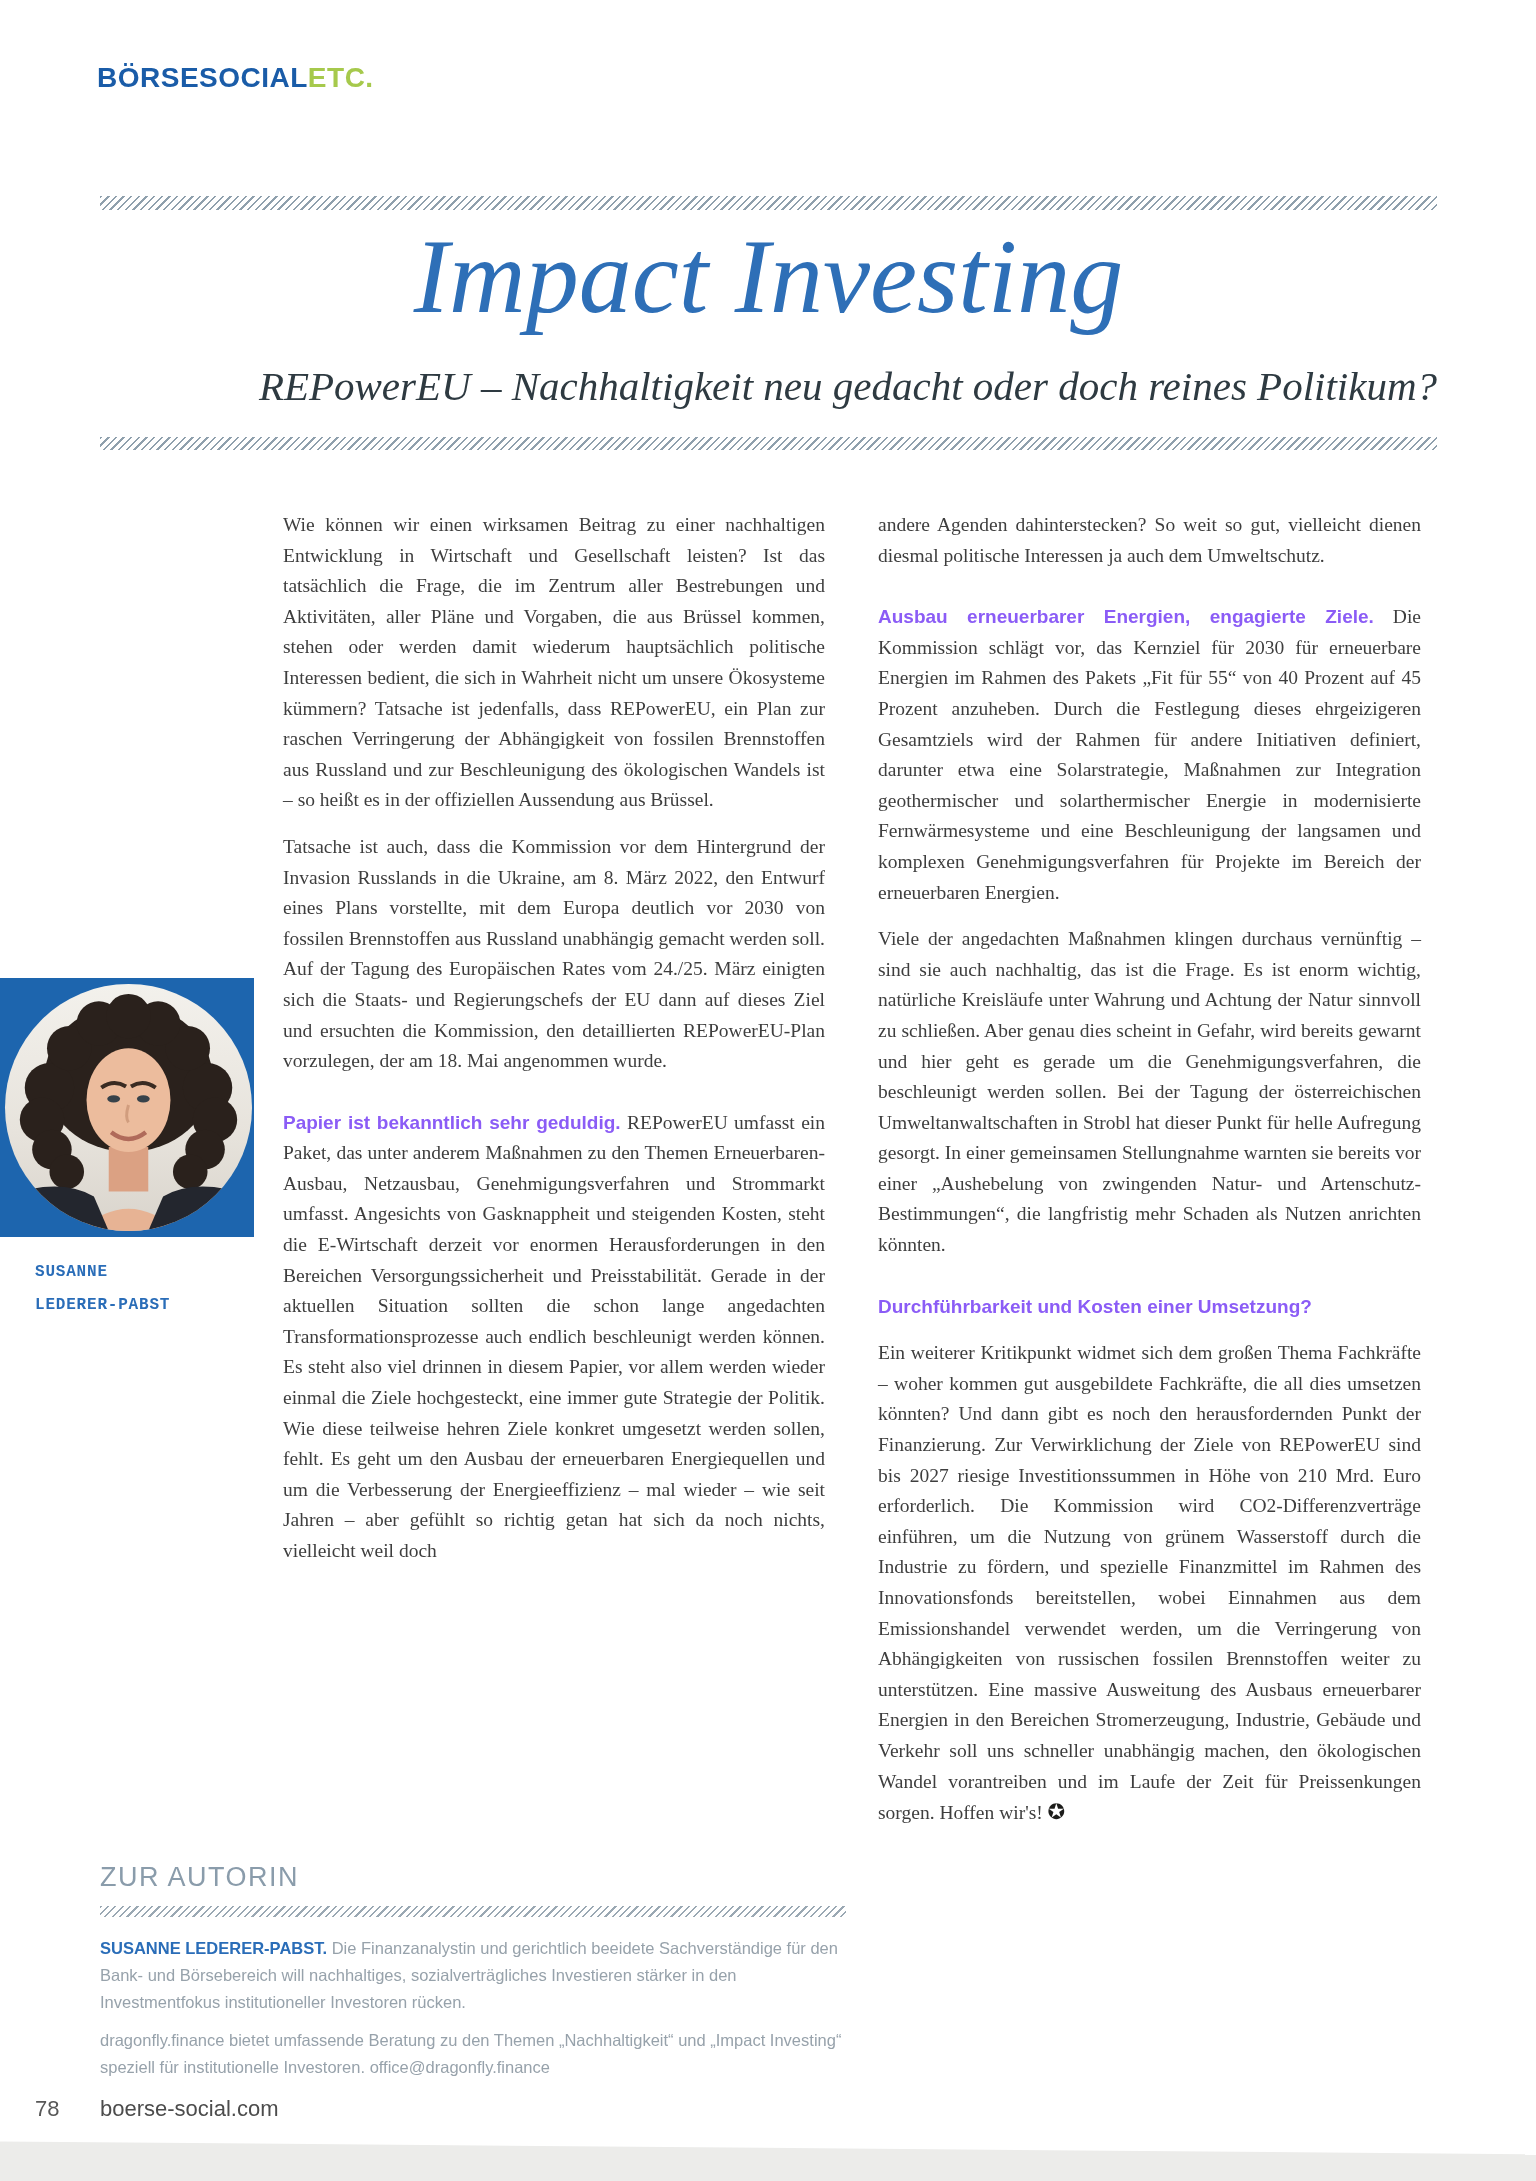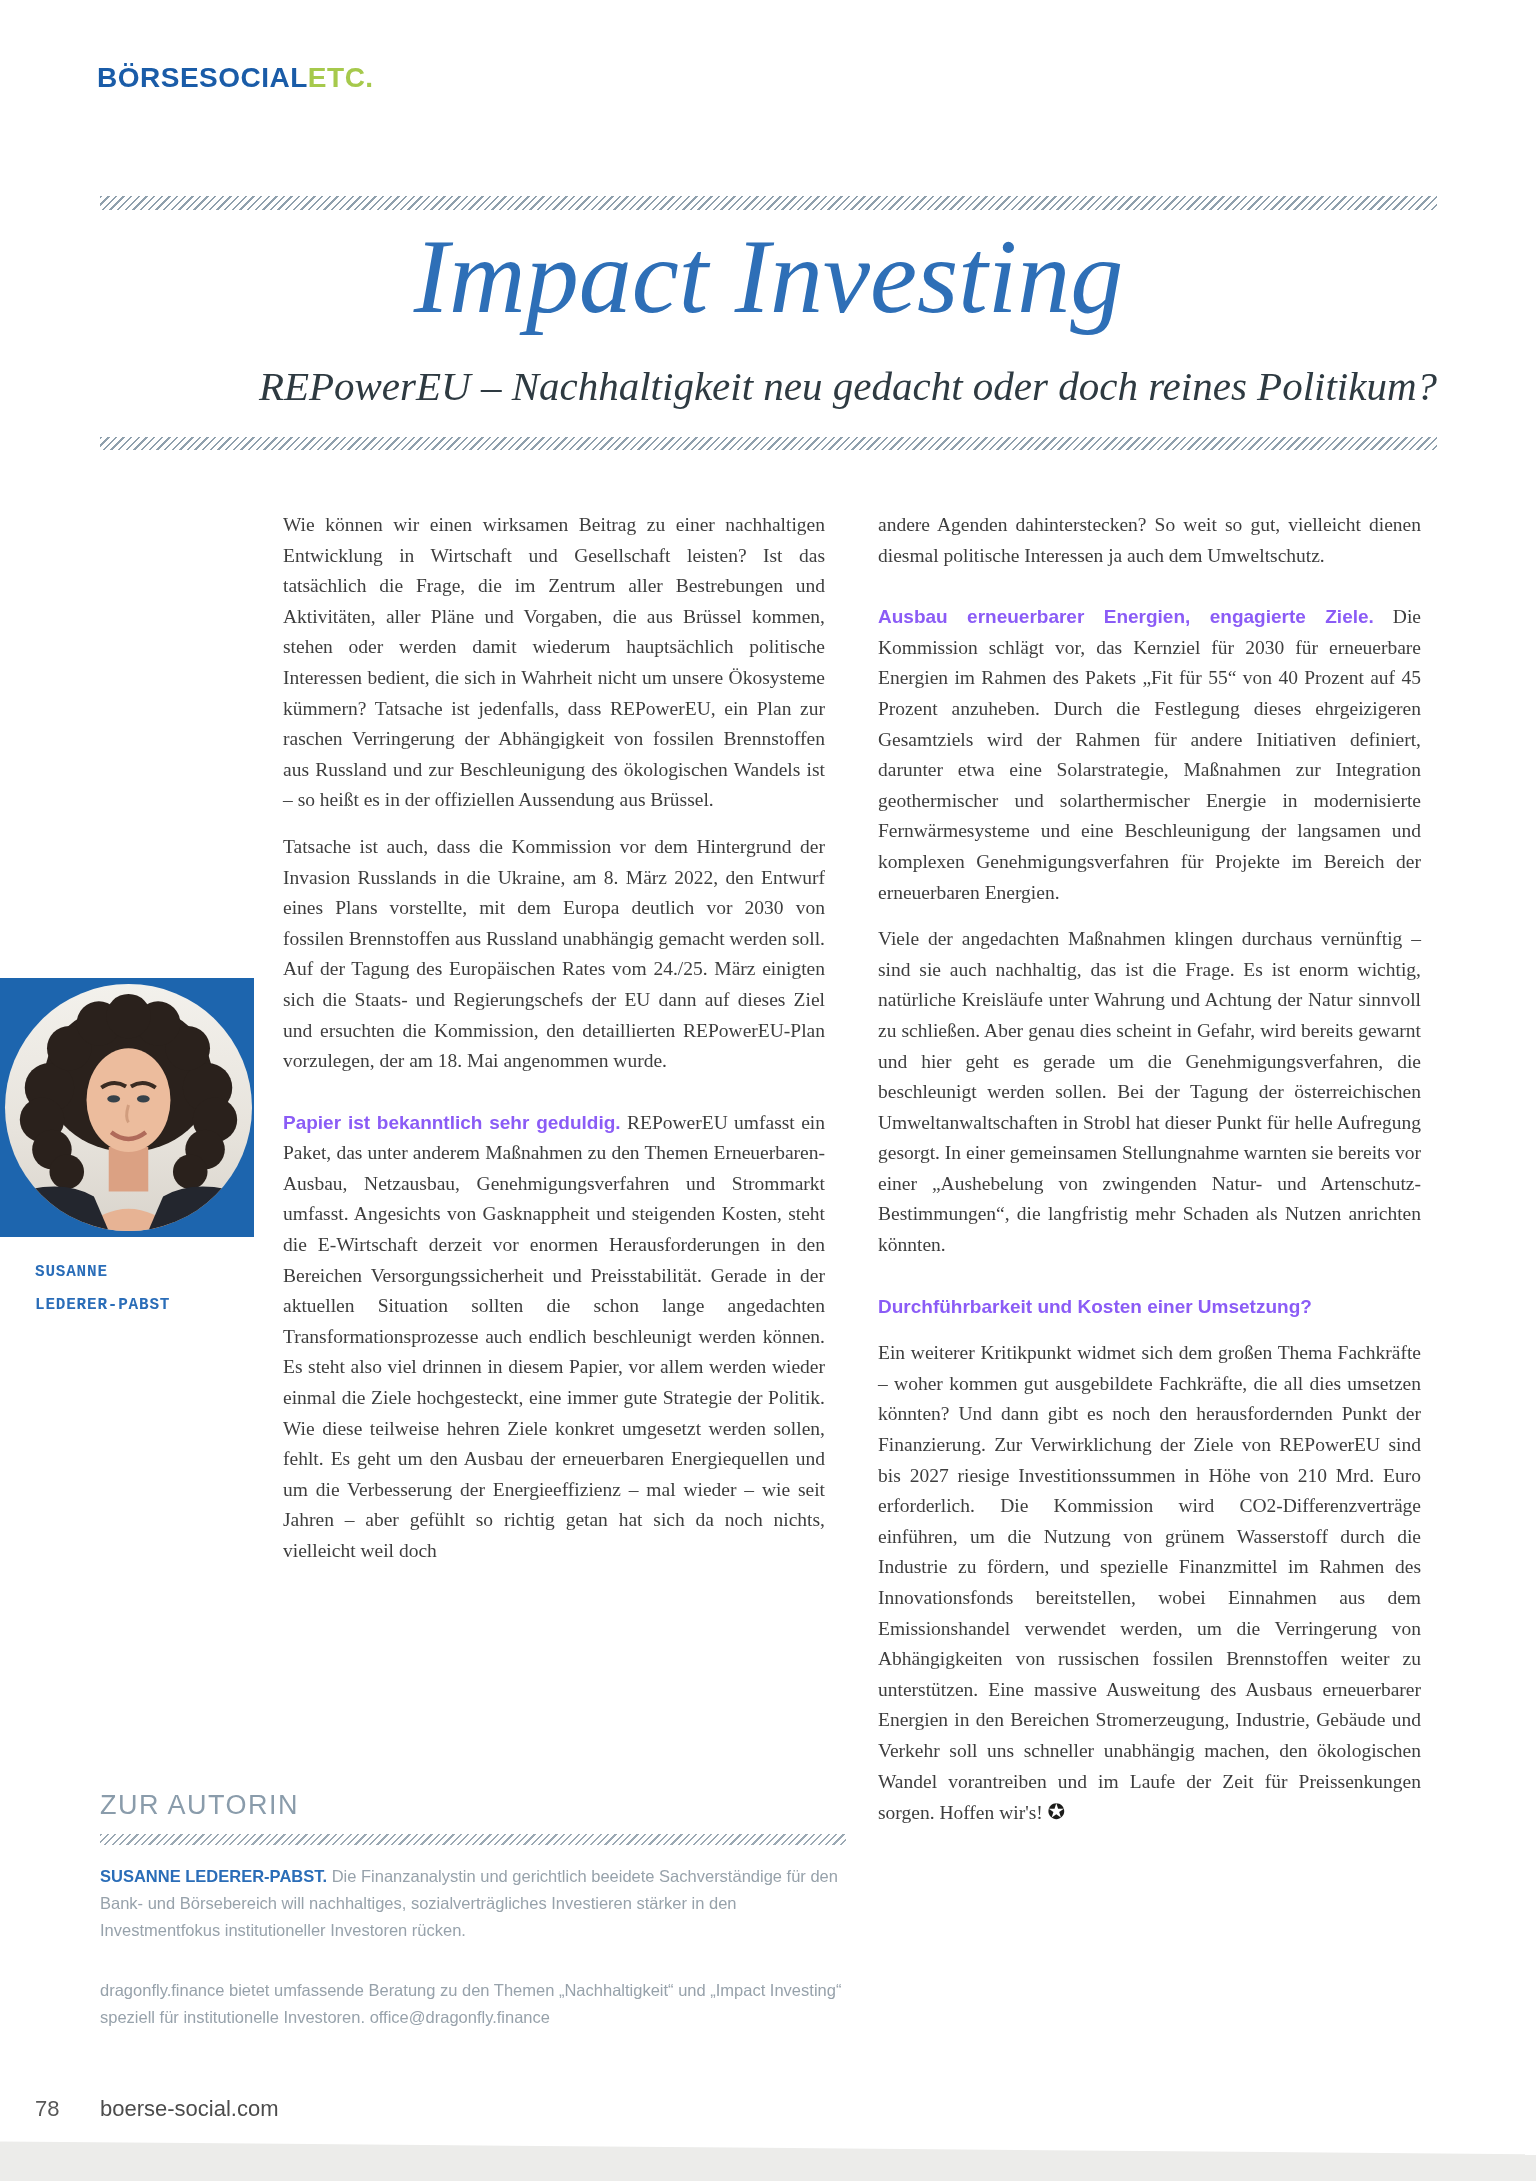--- a/index.html
+++ b/index.html
@@ -74,36 +74,36 @@
     background:linear-gradient(180deg,#f3f1ec 0%,#e7e3dc 60%,#d9d4cc 100%);
   }
   .photo-circle svg{display:block;width:100%;height:100%;}
   .author-name{
     position:absolute;left:35px;top:1256px;
     font-family:Liberation Mono, monospace;
     font-weight:bold;font-size:16px;line-height:33px;letter-spacing:.8px;
     color:#2a6db8;white-space:nowrap;
   }
   
-  .author-box{position:absolute;left:100px;top:1792px;width:746px;}
+  .author-box{position:absolute;left:100px;top:1864px;width:746px;}
   .author-box .box-heading{
     font-family:"Liberation Sans",sans-serif;
     font-weight:400;font-size:27px;letter-spacing:1.5px;
     color:#8a9cab;margin:0;
   }
   .author-box .box-hatch{
     margin-top:15px;height:11px;width:100%;
     background:repeating-linear-gradient(135deg,#9aa8b3 0,#9aa8b3 1.6px,rgba(0,0,0,0) 1.6px,rgba(0,0,0,0) 5.2px);
   }
   .author-box p{
     font-family:"Liberation Sans",sans-serif;
     font-size:16.5px;line-height:27px;
     color:#97a2ab;margin:18px 0 0 0;
   }
-  .author-box p.bio2{margin-top:33px;}
+  .author-box p.bio2{margin-top:11px;}
   .author-box .bio-lead{color:#2a6db8;font-weight:bold;}
   
   .footer{
     position:absolute;left:35px;top:2096px;
     font-family:"Liberation Sans",sans-serif;
     font-size:22px;color:#585858;
   }
   .footer .page-num{display:inline-block;min-width:40px;}
   .footer .site{margin-left:25px;color:#4c4c4c;}
   .bottom-strip{

